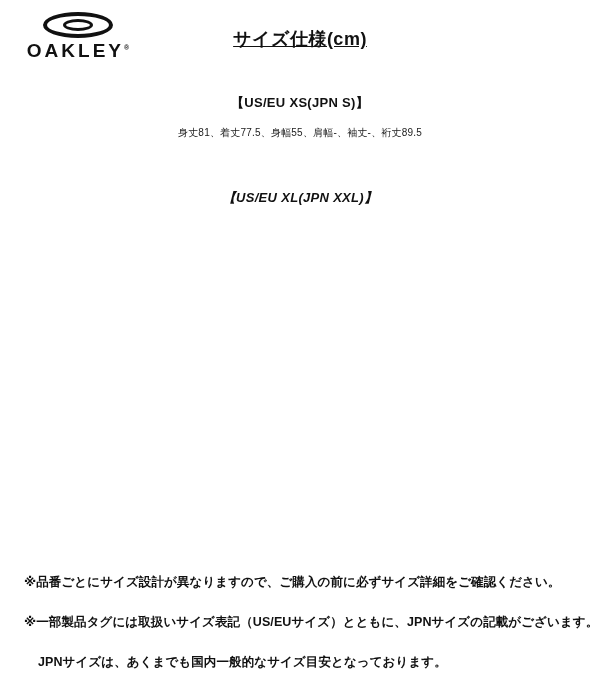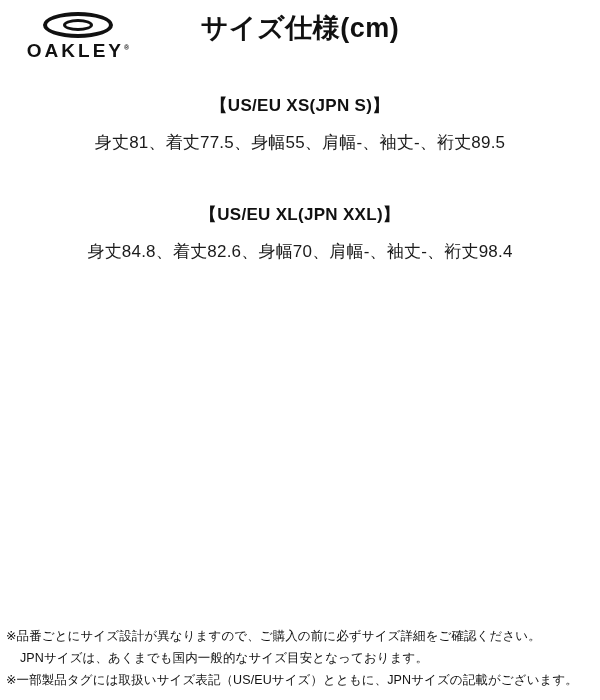--- a/index.html
+++ b/index.html
@@ -66,67 +66,70 @@
   }
   .logo-text .tm {
     font-size: 7px;
     vertical-align: super;
     letter-spacing: 0;
   }
   .page-title {
     position: absolute;
     left: 0;
     right: 0;
-    top: 10px;
+    top: 27px;
     text-align: center;
-    font-size: 27px;
+    font-size: 18px;
     font-weight: bold;
     letter-spacing: 0.5px;
+    text-decoration: underline;
   }
 
   
   .sizes {
     margin-top: 22px;
   }
   .size-block {
     text-align: center;
     margin-bottom: 49px;
   }
   .size-block:last-child {
     margin-bottom: 10px;
+    font-style: italic;
   }
   .size-heading {
-    font-size: 17px;
+    font-size: 13px;
     font-weight: bold;
     margin: 0 0 14px 0;
     letter-spacing: 0.3px;
   }
   .size-measurements {
-    font-size: 17px;
+    font-size: 10px;
     margin: 0;
     letter-spacing: 0.2px;
     color: #1a1a1a;
   }
 
   
   .notes {
     position: absolute;
     left: 0;
     right: 0;
     bottom: 8px;
     padding: 0 6px;
     box-sizing: border-box;
   }
   .note {
     font-size: 12.5px;
     line-height: 1.75;
     color: #111;
-    margin: 0;
+    margin: 18px;
     letter-spacing: 0.1px;
     white-space: nowrap;
+    font-weight: bold;
   }
   .note-indent {
     padding-left: 14px;
   }
 </style>
 </head>
 <body>
 
 <div class="page">
 
@@ -147,24 +150,23 @@
 
 
     <div class="size-block">
     </div>
 
     <div class="size-block">
     </div>
 
     <div class="size-block">
       <p class="size-heading">【US/EU XL(JPN XXL)】</p>
-      <p class="size-measurements">身丈84.8、着丈82.6、身幅70、肩幅-、袖丈-、裄丈98.4</p>
     </div>
 
   </div>
 
   <div class="notes">
     <p class="note">※品番ごとにサイズ設計が異なりますので、ご購入の前に必ずサイズ詳細をご確認ください。</p>
+    <p class="note">※一部製品タグには取扱いサイズ表記（US/EUサイズ）とともに、JPNサイズの記載がございます。</p>
     <p class="note note-indent">JPNサイズは、あくまでも国内一般的なサイズ目安となっております。</p>
-    <p class="note">※一部製品タグには取扱いサイズ表記（US/EUサイズ）とともに、JPNサイズの記載がございます。</p>
   </div>
 
 </div>
 
 </body></html>

